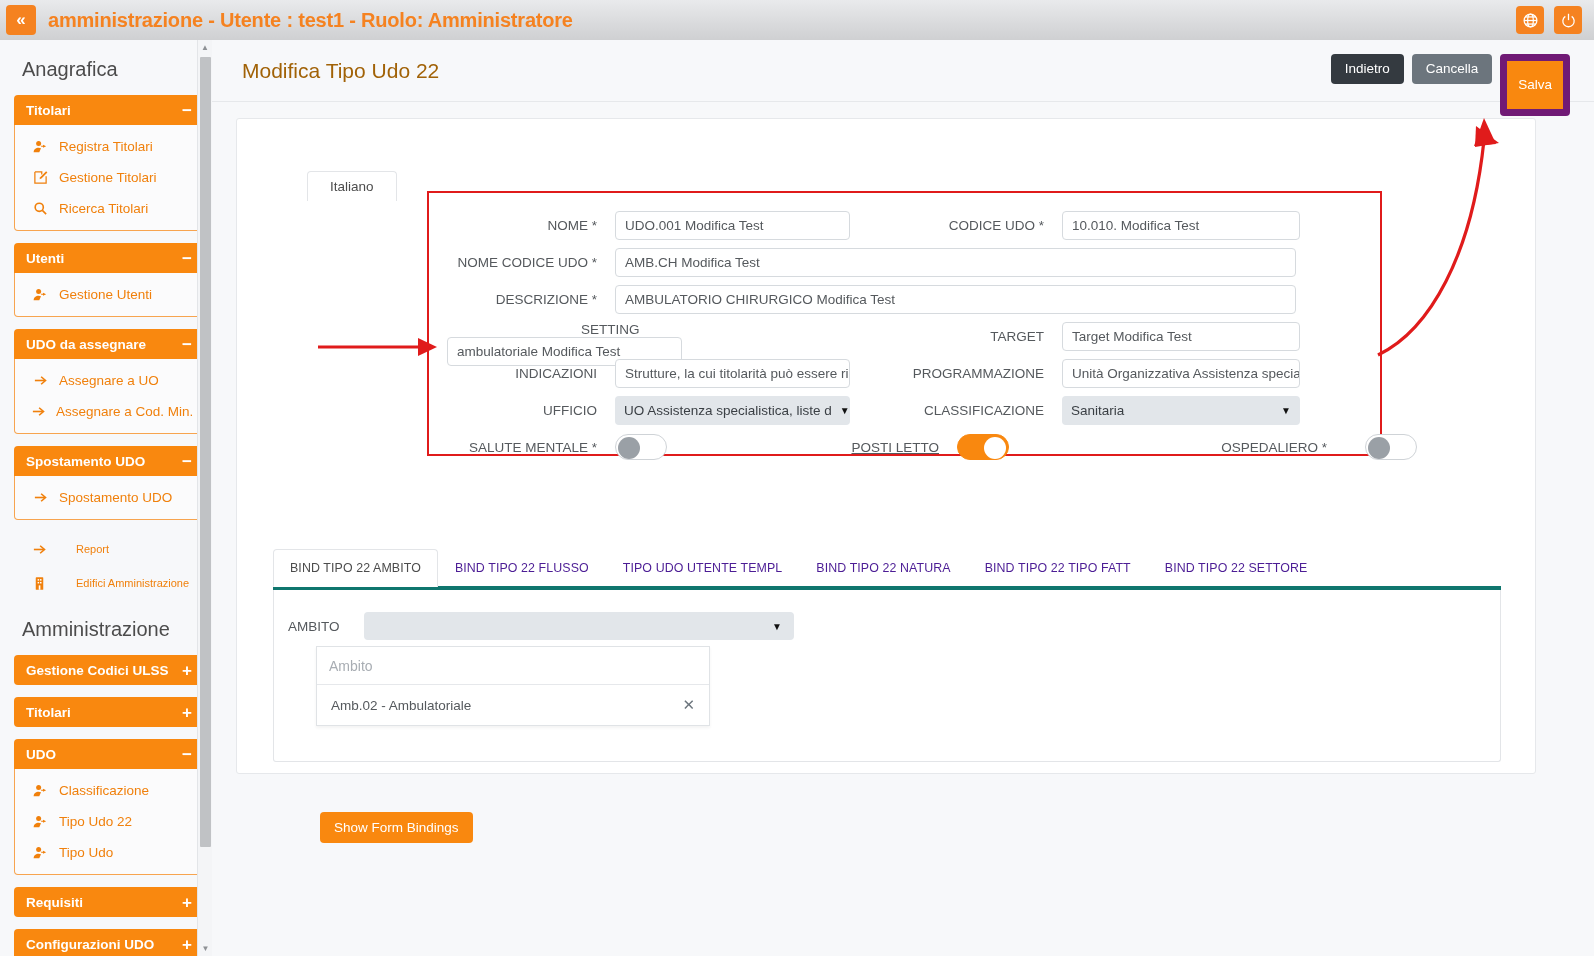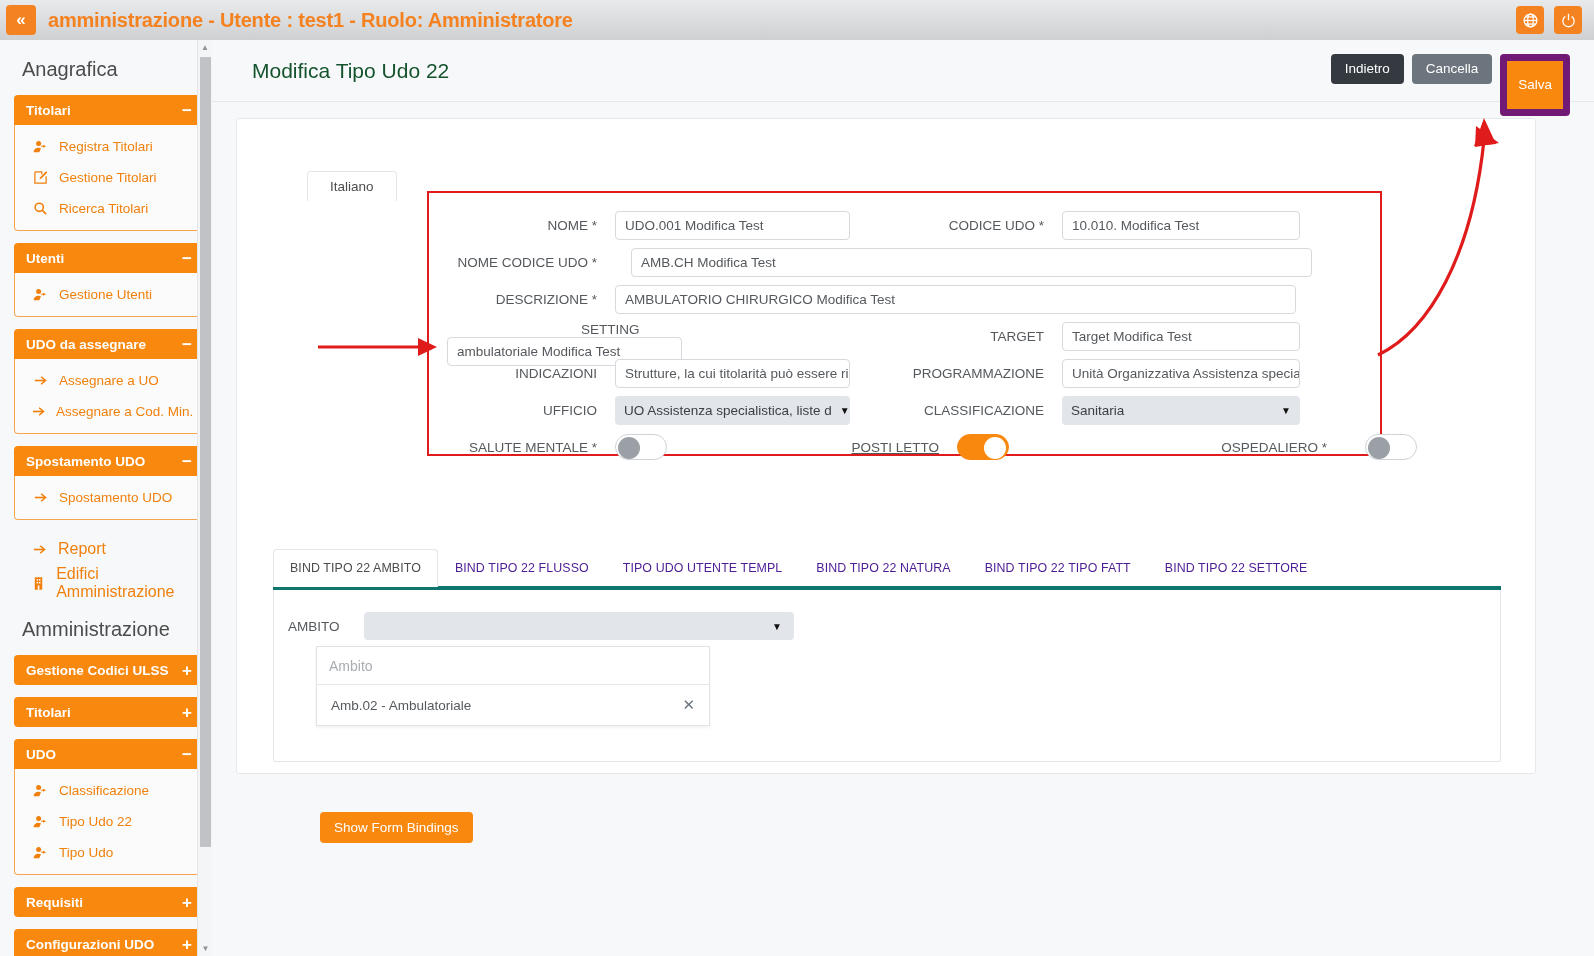--- a/index.html
+++ b/index.html
@@ -57,22 +57,22 @@
     border:1px solid #f7a44f; border-top:none; border-radius:0 0 4px 4px;
     background:#fbfbfc; padding:6px 0;
   }
   .grp-item{
     display:flex; align-items:center; gap:10px; height:31px; padding:0 10px 0 16px;
     color:#f0800c; font-size:13.5px; cursor:pointer; white-space:nowrap;
   }
   .grp-item .ic{ width:18px; display:flex; align-items:center; justify-content:center; }
   .grp-item .ic svg{ width:15px; height:15px; }
   .loose-item{
-    display:flex; align-items:center; gap:10px; height:34px; padding-left:16px;
-    color:#f0800c; font-size:16px; cursor:pointer;
+    display:flex; align-items:center; gap:28px; height:34px; padding-left:16px;
+    color:#f0800c; font-size:11px; cursor:pointer;
   }
   .loose-item .ic{ width:18px; display:flex; align-items:center; justify-content:center; }
   .loose-item .ic svg{ width:15px; height:15px; }
 
   
   .side-sb{
     position:absolute; right:0; top:0; width:15px; height:916px;
     background:#f4f5f7; border-left:1px solid #e3e5e8;
   }
   .side-sb .arr{
@@ -84,21 +84,21 @@
     background:#c0c2c5; border-radius:1px;
   }
   .side-sb .arr.bot{ position:absolute; bottom:0; left:0; width:15px; }
 
   
   .main{ position:absolute; left:212px; top:40px; width:1382px; height:916px; background:#f7f8fa; }
   .page-head{
     position:relative; height:62px; border-bottom:1px solid #e6e8eb;
     display:flex; align-items:center;
   }
-  .page-title{ margin-left:40px; font-size:21px; color:#14532d; }
+  .page-title{ margin-left:30px; font-size:21px; color:#a16207; }
   .head-btns{ position:absolute; right:24px; top:14px; display:flex; gap:8px; align-items:flex-start; }
   .btn{
     font-size:13.5px; color:#fff; border-radius:4px; padding:7px 14px;
     cursor:pointer; border:none; line-height:1.15;
   }
   .btn-dark{ background:#343a40; }
   .btn-gray{ background:#6c757d; }
   .btn-orange{ background:#f9880f; border:7px solid #701a75; padding:16px 11px; }
 
   .panel{
@@ -445,21 +445,21 @@
       <div class="flabel" style="width:168px;">NOME *</div>
       <div class="finput" style="width:235px; margin-left:18px;">UDO.001 Modifica Test</div>
     </div>
     <div class="formrow" style="left:657px; top:92px;">
       <div class="flabel" style="width:150px;">CODICE UDO *</div>
       <div class="finput" style="width:238px; margin-left:18px;">10.010. Modifica Test</div>
     </div>
 
     <div class="formrow" style="left:192px; top:129px;">
       <div class="flabel" style="width:168px;">NOME CODICE UDO *</div>
-      <div class="finput" style="width:681px; margin-left:34px;">AMB.CH Modifica Test</div>
+      <div class="finput" style="width:681px; margin-left:18px;">AMB.CH Modifica Test</div>
     </div>
 
     <div class="formrow" style="left:192px; top:166px;">
       <div class="flabel" style="width:168px;">DESCRIZIONE *</div>
       <div class="finput" style="width:681px; margin-left:18px;">AMBULATORIO CHIRURGICO Modifica Test</div>
     </div>
 
     <div class="formrow" style="left:192px; top:203px;flex-direction:column;">
       <div class="flabel" style="width:168px;">SETTING</div>
       <div class="finput" style="width:235px; margin-left:18px;">ambulatoriale Modifica Test</div>

